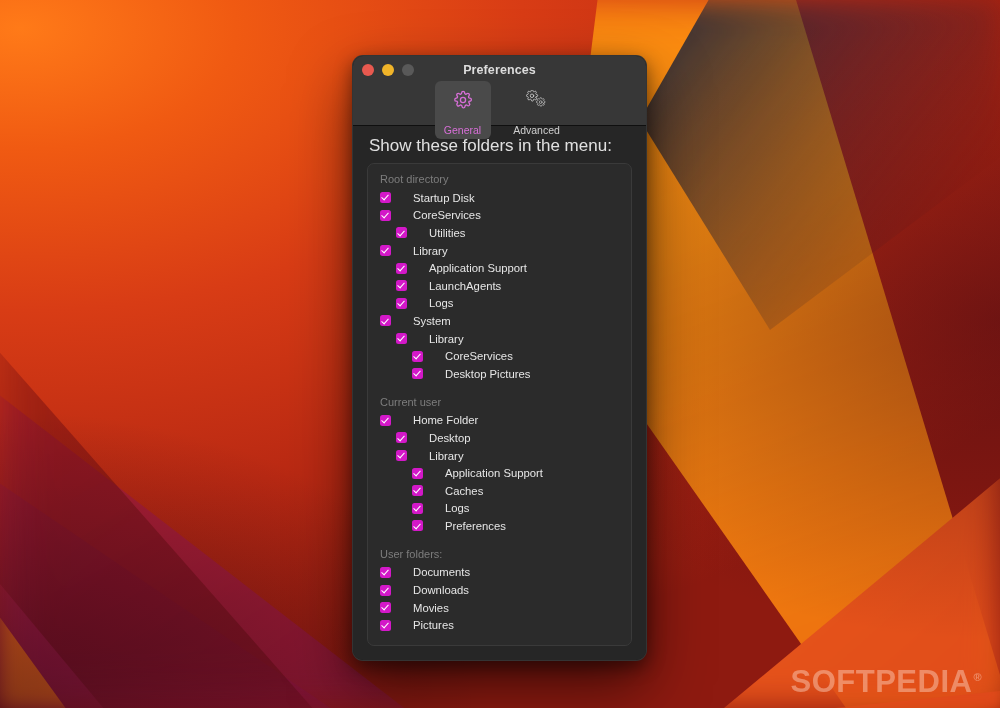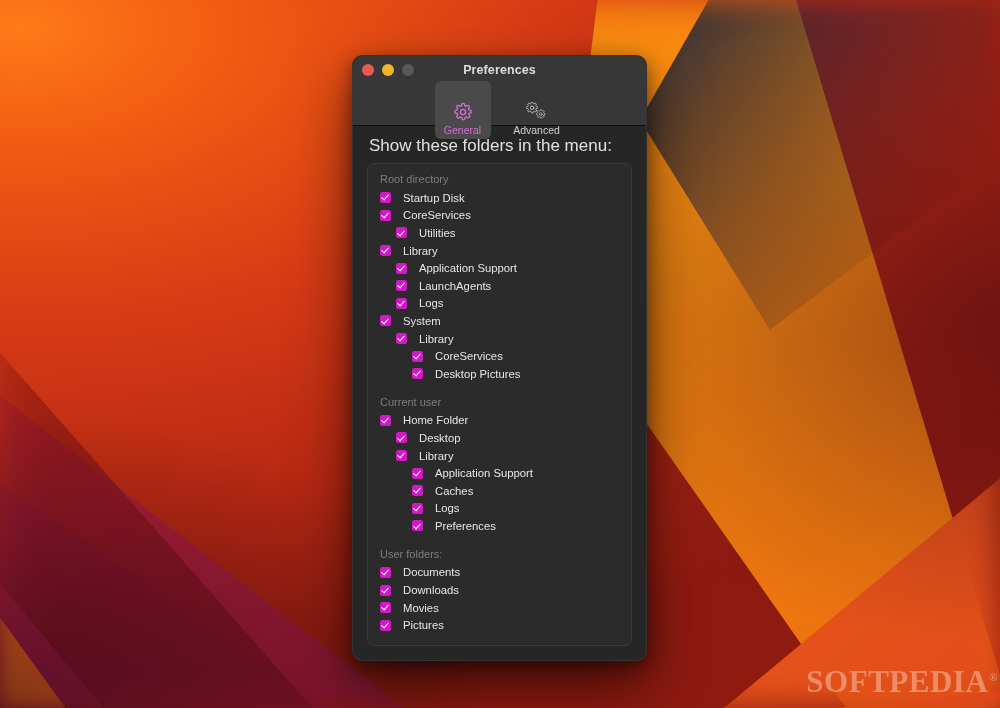--- a/index.html
+++ b/index.html
@@ -82,23 +82,23 @@
   .wp-vig {
     background: radial-gradient(80% 70% at 100% 45%, rgba(60,8,20,.45) 0%, rgba(60,8,20,0) 65%);
   }
   .wp-vig2 {
     background: radial-gradient(70% 60% at 0% 100%, rgba(30,4,16,.5) 0%, rgba(30,4,16,0) 70%);
   }
 
   
   #watermark {
     position: absolute;
-    right: 2px;
+    right: 18px;
     bottom: 8px;
-    font-family: Liberation Serif, serif;
+    font-family: Liberation Sans, sans-serif;
     font-size: 31px;
     font-weight: bold;
     letter-spacing: .5px;
     color: rgba(255, 225, 210, .42);
     user-select: none;
     text-align: center;
   }
   #watermark .reg {
     font-size: 11px;
     vertical-align: super;
@@ -158,26 +158,26 @@
   #toolbar-tabs {
     position: absolute;
     top: 25px;
     left: 0; right: 0;
     display: flex;
     justify-content: center;
     gap: 18px;
   }
   .tab {
     width: 56px;
-    padding: 20px 0 3px;
+    padding: 8px 0 3px;
     border-radius: 6px;
     display: flex;
     flex-direction: column;
     align-items: center;
-    gap: 1px;
+    gap: 13px;
     cursor: default;
   }
   .tab.selected { background: #4a4a4a; }
   .tab .tab-label {
     font-size: 10.5px;
     line-height: 12px;
   }
   .tab.selected .tab-label { color: #d86fd8; }
   .tab .tab-label { color: #cfcfcf; }
   .tab-icon { height: 22px; display:flex; align-items:center; justify-content:center; }
@@ -207,21 +207,21 @@
   .section-header {
     font-size: 11px;
     color: #7d7d7d;
     margin: 0 0 4px 2px;
   }
   .section + .section { margin-top: 13px; }
 
   .row {
     display: flex;
     align-items: center;
-    gap: 12px;
+    gap: 22px;
     height: 17.6px;
     cursor: default;
   }
   .row.lvl0 { padding-left: 2px; }
   .row.lvl1 { padding-left: 18px; }
   .row.lvl2 { padding-left: 34px; }
 
   .cb {
     width: 11px;
     height: 11px;

